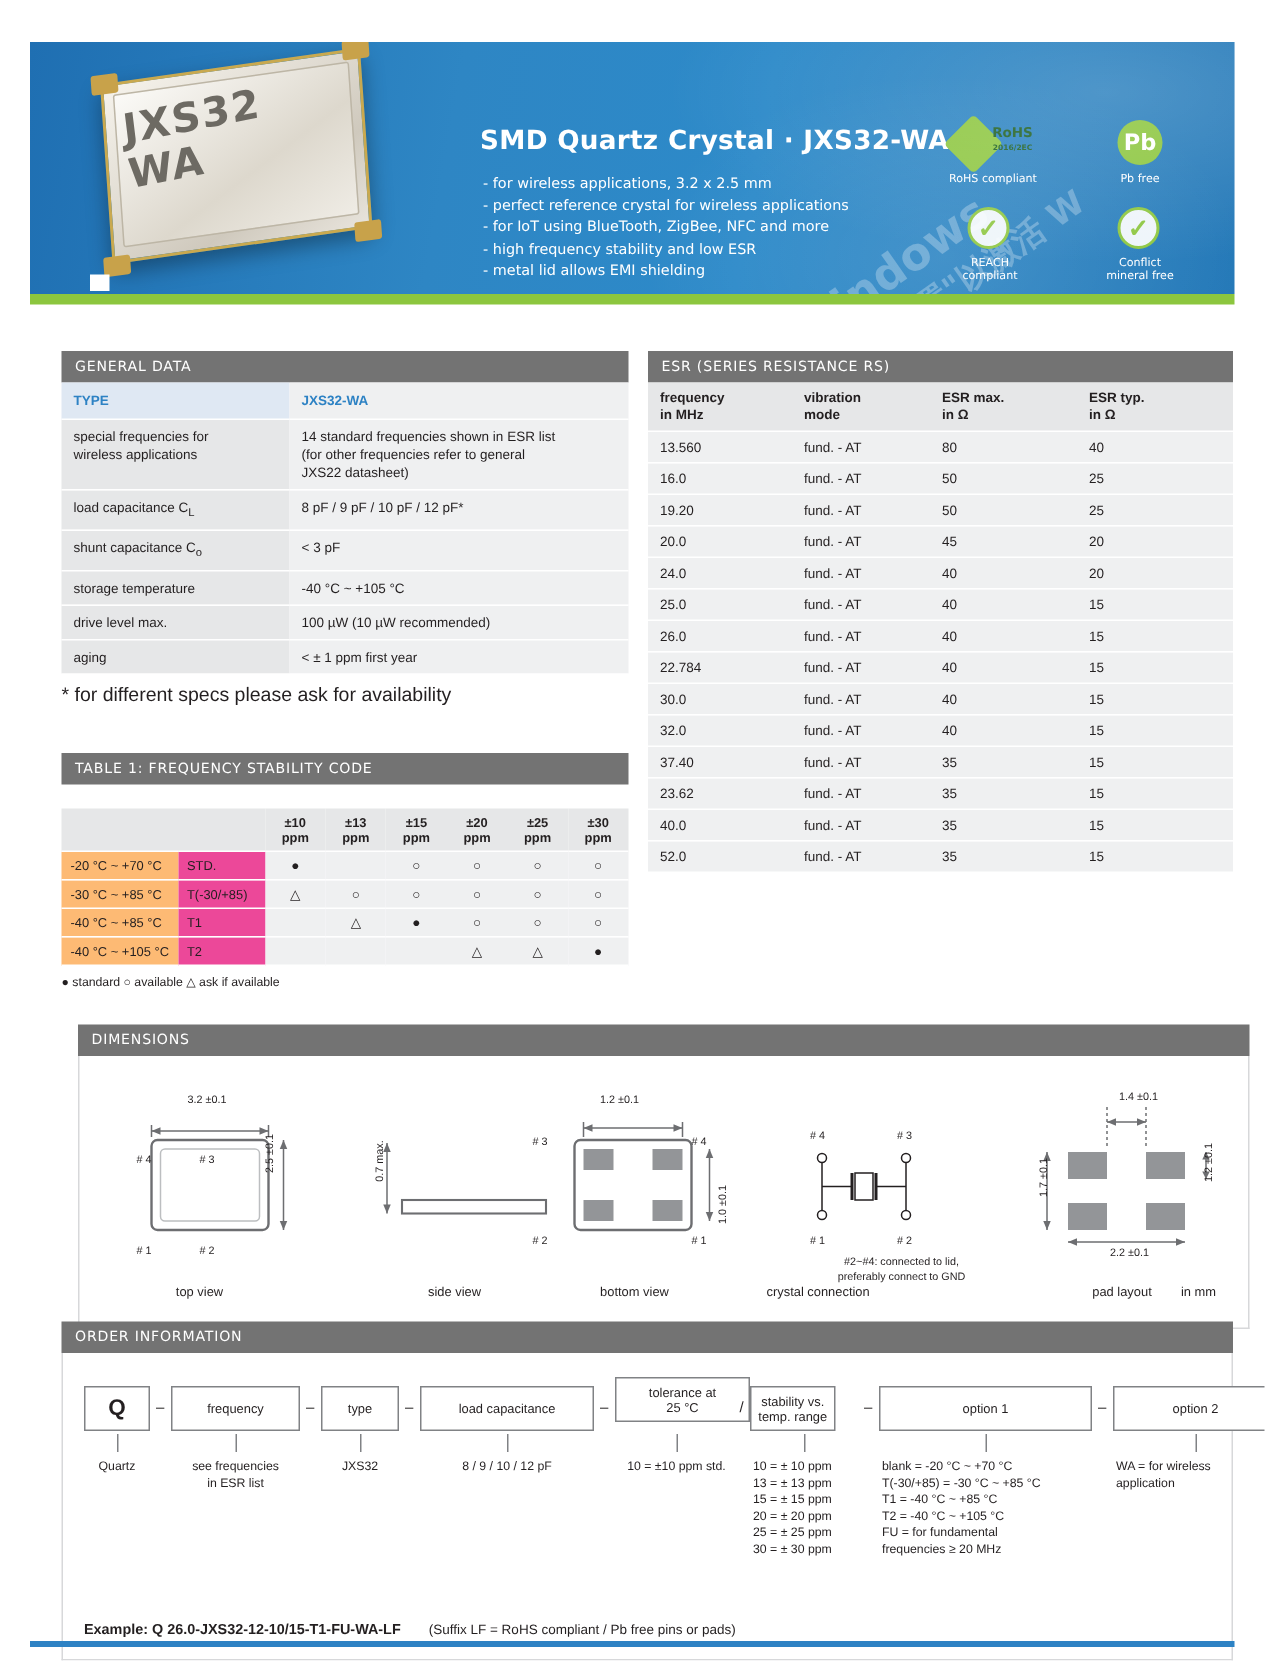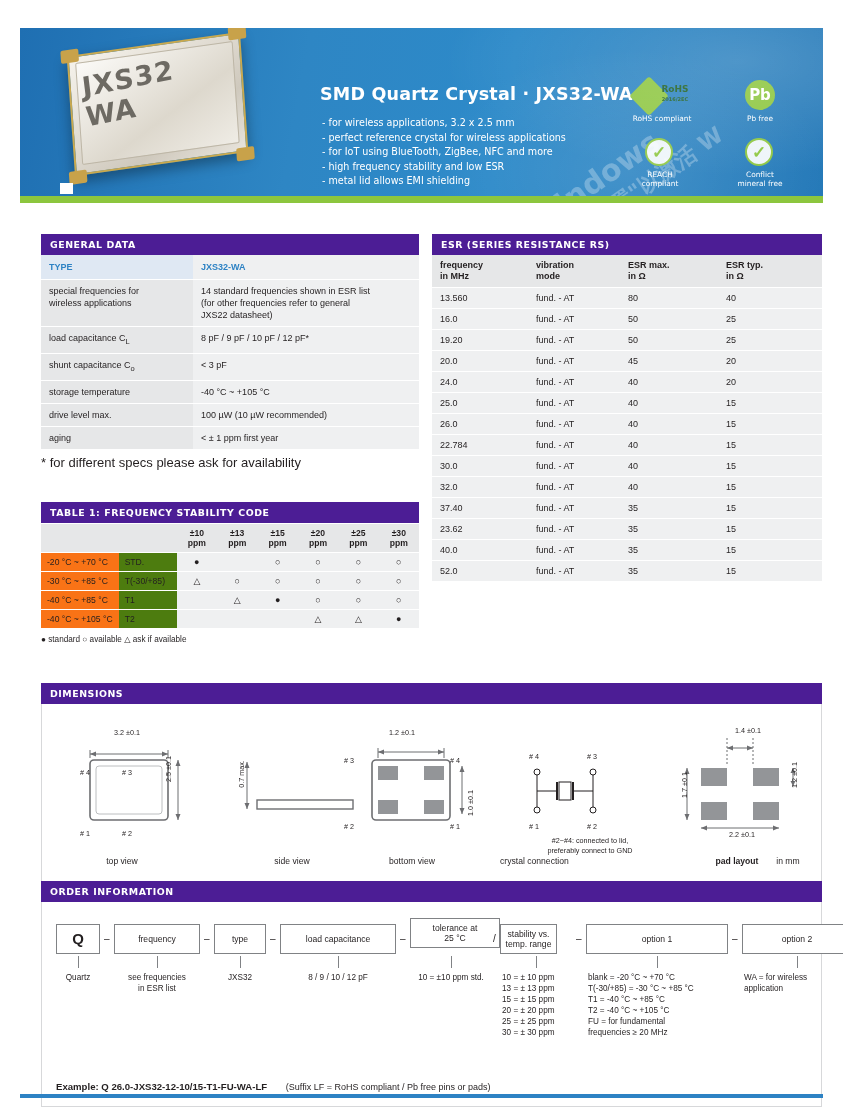--- a/index.html
+++ b/index.html
@@ -120,56 +120,56 @@
   .watermark {
     position:absolute; right:40px; top:0px; width:320px; height:200px;
     color:rgba(255,255,255,.28); font-size:30px; font-weight:bold;
     transform:rotate(-35deg); transform-origin:top right; pointer-events:none;
     font-family:"DejaVu Sans",sans-serif; white-space:nowrap;
   }
   .watermark .l2 { font-size:22px; }
 
   
   .sec-title {
-    background:#4c1d95; color:#fff; font-weight:bold; font-size:9.4px;
+    background:#737373; color:#fff; font-weight:normal; font-size:9.4px;
     letter-spacing:.55px; padding:5px 9px; font-family:"DejaVu Sans",sans-serif;
   }
   table { border-collapse:collapse; width:100%; font-size:9px; }
   td, th { text-align:left; }
 
   
   .gd { position:absolute; left:41px; top:234px; width:378px; }
   .gd table td { border-bottom:1px solid #ffffff; padding:5px 8px; vertical-align:top; line-height:12px; }
   .gd table td.c1 { width:152px; background:#e6e7e8; }
   .gd table td.c2 { background:#eff0f1; }
   .gd .hdrrow td { background:#dfe8f3; font-weight:bold; color:#2d82c4; padding:6px 8px; }
   .gd .hdrrow td.c1 { color:#2d82c4; background:#dfe8f3;}
   .gd-note { margin-top:5px; font-size:13px; }
 
   
   .t1 { position:absolute; left:41px; top:502px; width:378px; }
-  .t1 table { margin-top:1px; }
+  .t1 table { margin-top:16px; }
   .t1 th, .t1 td { border-bottom:1px solid #fff; padding:4px 6px; font-size:8.6px; }
   .t1 thead th { background:#e6e7e8; text-align:center; font-weight:bold; line-height:10px; height:28px;}
   .t1 thead th.blank { background:#e6e7e8; width:86px; }
   .t1 tbody td { background:#eff0f1; }
-  .t1 tbody td.lbl1 { background:#f97316; width:62px; white-space:nowrap; }
-  .t1 tbody td.lbl2 { background:#4d7c0f; width:58px; }
+  .t1 tbody td.lbl1 { background:#fdba74; width:62px; white-space:nowrap; }
+  .t1 tbody td.lbl2 { background:#ec4899; width:58px; }
   .t1 tbody td.mark { text-align:center; font-size:9px; }
   .t1-legend { margin-top:5px; font-size:8.2px; }
 
   
   .esr { position:absolute; left:432px; top:234px; width:390px; }
   .esr table th { background:#e6e7e8; font-weight:bold; padding:5px 8px; line-height:11px;
                   border-bottom:1px solid #fff; vertical-align:top; }
   .esr table td { background:#eff0f1; padding:5px 8px; border-bottom:1px solid #fff; }
   .esr col.c1{width:96px}.esr col.c2{width:92px}.esr col.c3{width:98px}
 
   
-  .dim { position:absolute; left:41px; top:683px; width:781px; }
+  .dim { position:absolute; left:52px; top:683px; width:781px; }
   .dim-body { border:1px solid #d7d8da; border-top:none; height:182px; position:relative; background:#fff; }
   .dim-cap { position:absolute; font-size:8.6px; color:#231f20; text-align:center; }
   .tiny { font-size:7.2px; }
 
   
   .ord { position:absolute; left:41px; top:881px; width:781px; }
   .ord-body { border:1px solid #d7d8da; border-top:none; height:205px; background:#fff; position:relative; }
   .obox {
     position:absolute; border:1px solid #808285; background:#fff;
     font-size:8.6px; text-align:center; display:flex; align-items:center; justify-content:center;
@@ -542,21 +542,21 @@
         <polygon points="136,52 133.5,57 138.5,57" fill="#6d6e71"></polygon>
         <polygon points="136,70 133.5,65 138.5,65" fill="#6d6e71"></polygon>
         <line x1="44" y1="112" x2="122" y2="112" stroke="#6d6e71"></line>
         <polygon points="44,112 50,109.5 50,114.5" fill="#6d6e71"></polygon>
         <polygon points="122,112 116,109.5 116,114.5" fill="#6d6e71"></polygon>
       </svg>
       <div class="dim-cap tiny" style="left:678px; top:22px; width:56px;">1.4 ±0.1</div>
       <div class="dim-cap tiny" style="left:638px; top:104px; width:46px; transform:rotate(-90deg); transform-origin:left top;">1.7 ±0.1</div>
       <div class="dim-cap tiny" style="left:748px; top:94px; width:46px; transform:rotate(-90deg); transform-origin:left top;">1.2 ±0.1</div>
       <div class="dim-cap tiny" style="left:672px; top:126px; width:56px;">2.2 ±0.1</div>
-      <div class="dim-cap" style="left:640px; top:152px; width:110px;font-weight:bold;">pad layout</div>
+      <div class="dim-cap" style="left:640px; top:152px; width:110px;">pad layout</div>
       <div class="dim-cap" style="left:718px; top:152px; width:56px;">in mm</div>
     </div>
   </div>
 
   <div class="ord">
     <div class="sec-title">ORDER INFORMATION</div>
     <div class="ord-body">
       <div id="ord-boxes">
           <div class="obox" style="left: 14px; top: 22px; width: 44px;">
             <div style="font-size: 15px; font-weight: bold;">Q</div>

